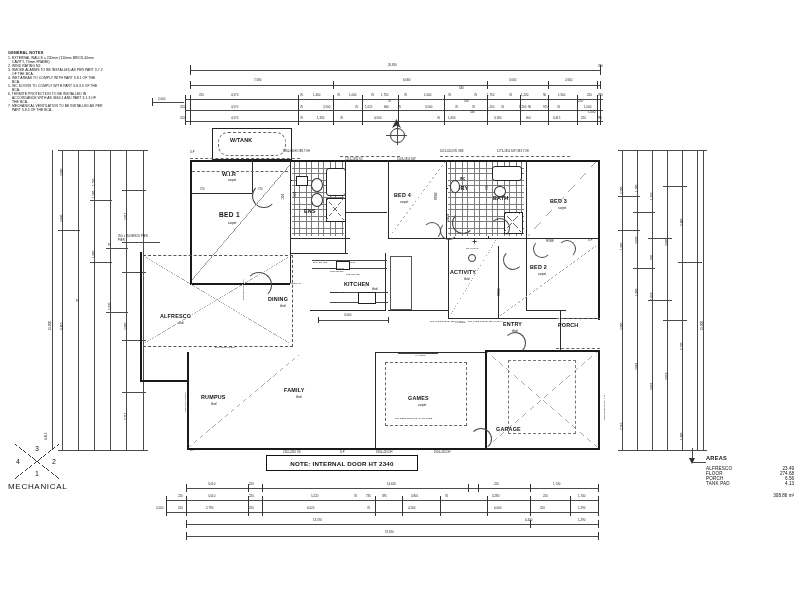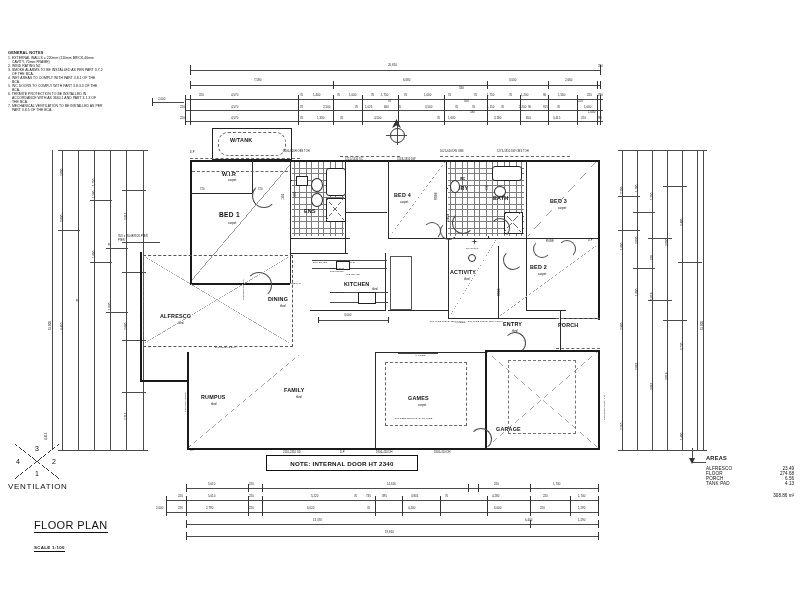--- a/index.html
+++ b/index.html
@@ -580,28 +580,22 @@
 
   <div style="position:absolute;left:14px;top:444px;width:50px;height:38px;">
     <div class="abs" style="left:0;top:0;width:46px;height:36px;
       background:linear-gradient(to bottom right,transparent 48.6%,#333 48.6%,#333 49.6%,transparent 49.6%),
                  linear-gradient(to bottom left,transparent 48.6%,#333 48.6%,#333 49.6%,transparent 49.6%);"></div>
     <div class="t m" style="left:21px;top:1px;font-size:7px;">3</div>
     <div class="t m" style="left:2px;top:14px;font-size:7px;">4</div>
     <div class="t m" style="left:38px;top:14px;font-size:7px;">2</div>
     <div class="t m" style="left:21px;top:26px;font-size:7px;">1</div>
   </div>
-  <div class="t elevLbl" style="left:8px;top:483px;">VENTILATION</div>
-
-  <div class="abs" style="left:34px;top:515px;">
-    <div class="titleMain">FLOOR PLAN</div>
-    <div style="margin-top:2px;">
-      <span class="titleSub">SCALE 1:100</span>
-    </div>
-  </div>
+  <div class="t elevLbl" style="left:8px;top:483px;">MECHANICAL</div>
+
 
   <div class="abs" style="left:706px;top:455px;width:88px;">
     <div class="areasTitle">AREAS</div>
     <div style="margin-top:5px;">
       <div style="display:flex;justify-content:space-between;">
         <span class="areaRow">ALFRESCO</span>
         <span class="areaVal">23.49</span>
       </div>
       <div style="display:flex;justify-content:space-between;">
         <span class="areaRow">FLOOR</span>

